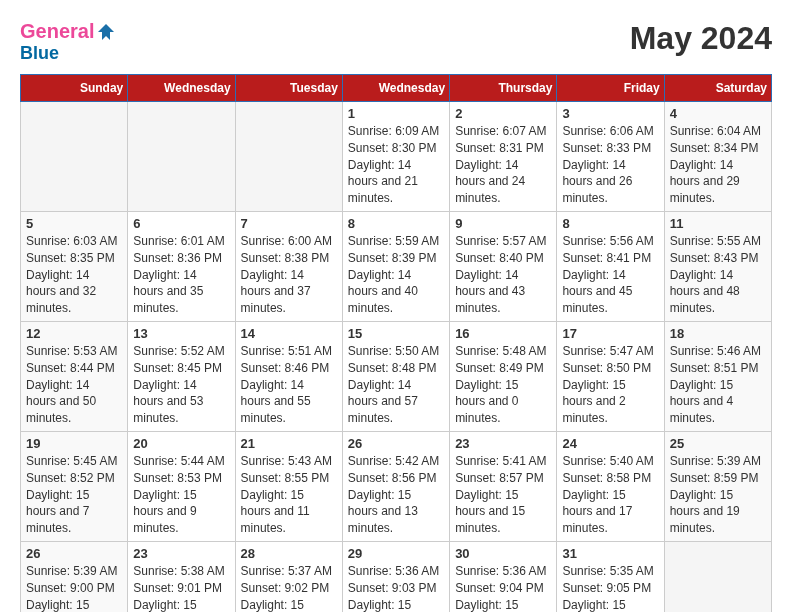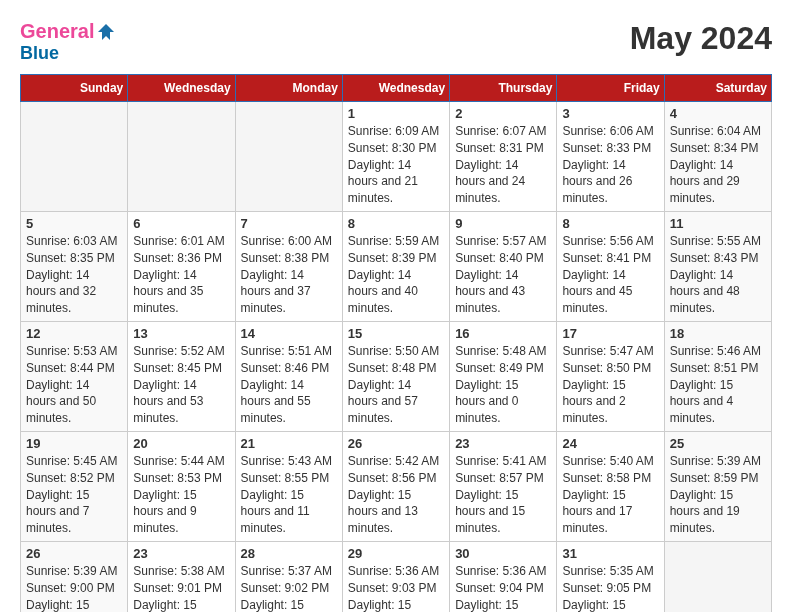--- a/index.html
+++ b/index.html
@@ -107,21 +107,21 @@
   <div class="title-area">
     <div class="month-title">May 2024</div>
   </div>
 </div>
 
 <table>
   <thead>
     <tr>
     <th>Sunday</th>
         <th>Wednesday</th>
-        <th>Monday</th>
+        <th>Tuesday</th>
         <th>Wednesday</th>
         <th>Thursday</th>
         <th>Friday</th>
         <th>Saturday</th>
       </tr>
   </thead>
   <tbody id="calendar-body">
   <tr>
         <td class="empty"></td>
         <td class="empty"></td>

